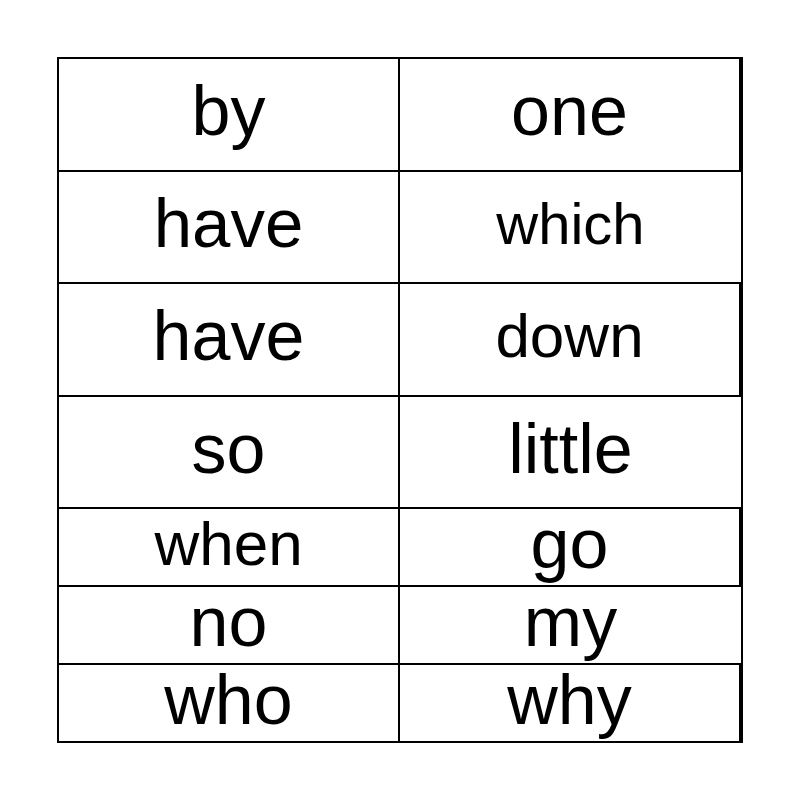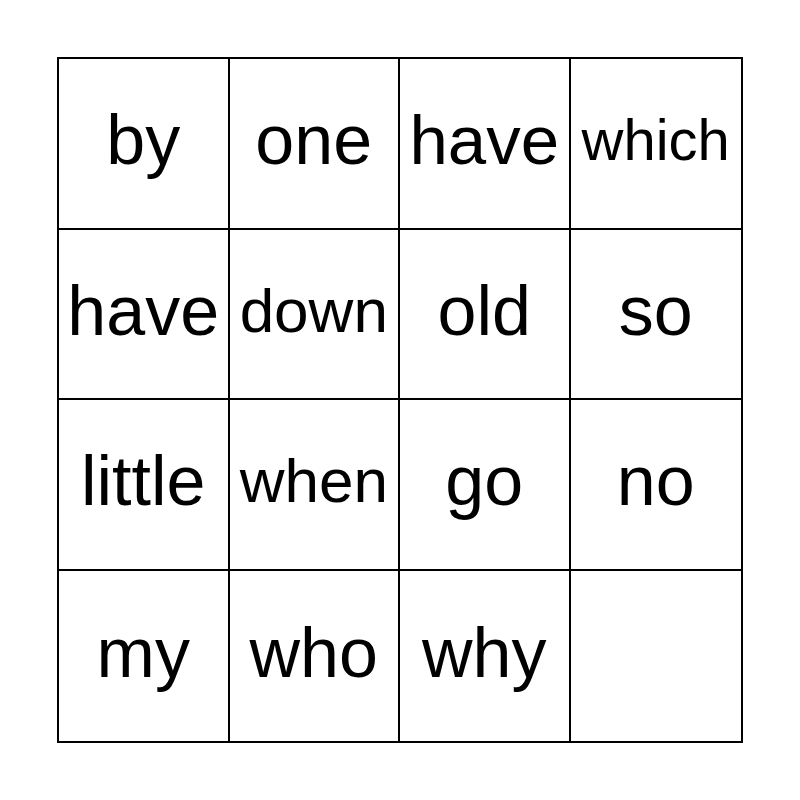--- a/index.html
+++ b/index.html
@@ -20,21 +20,21 @@
     position: absolute;
     left: 57px;
     top: 57px;
     width: 686px;
     height: 686px;
   }
   .grid {
     width: 100%;
     height: 100%;
     display: grid;
-    grid-template-columns: repeat(4, 1fr);
+    grid-template-columns: repeat(2, 1fr);
     grid-template-rows: repeat(4, 1fr);
     border: 2px solid var(--border-color);
     background: var(--page-bg);
   }
   .cell {
     border-right: 2px solid var(--border-color);
     border-bottom: 2px solid var(--border-color);
     display: flex;
     align-items: center;
     justify-content: center;
@@ -70,23 +70,20 @@
       <div class="cell">
         <span class="word" style="font-size: 58px;">which</span>
       </div>
       <div class="cell">
         <span class="word" style="font-size: 70px;">have</span>
       </div>
       <div class="cell">
         <span class="word" style="font-size: 62px;">down</span>
       </div>
       <div class="cell">
-        <span class="word" style="font-size: 70px;">old</span>
-      </div>
-      <div class="cell">
         <span class="word" style="font-size: 70px;">so</span>
       </div>
       <div class="cell">
         <span class="word" style="font-size: 70px;">little</span>
       </div>
       <div class="cell">
         <span class="word" style="font-size: 62px;">when</span>
       </div>
       <div class="cell">
         <span class="word" style="font-size: 70px;">go</span>

